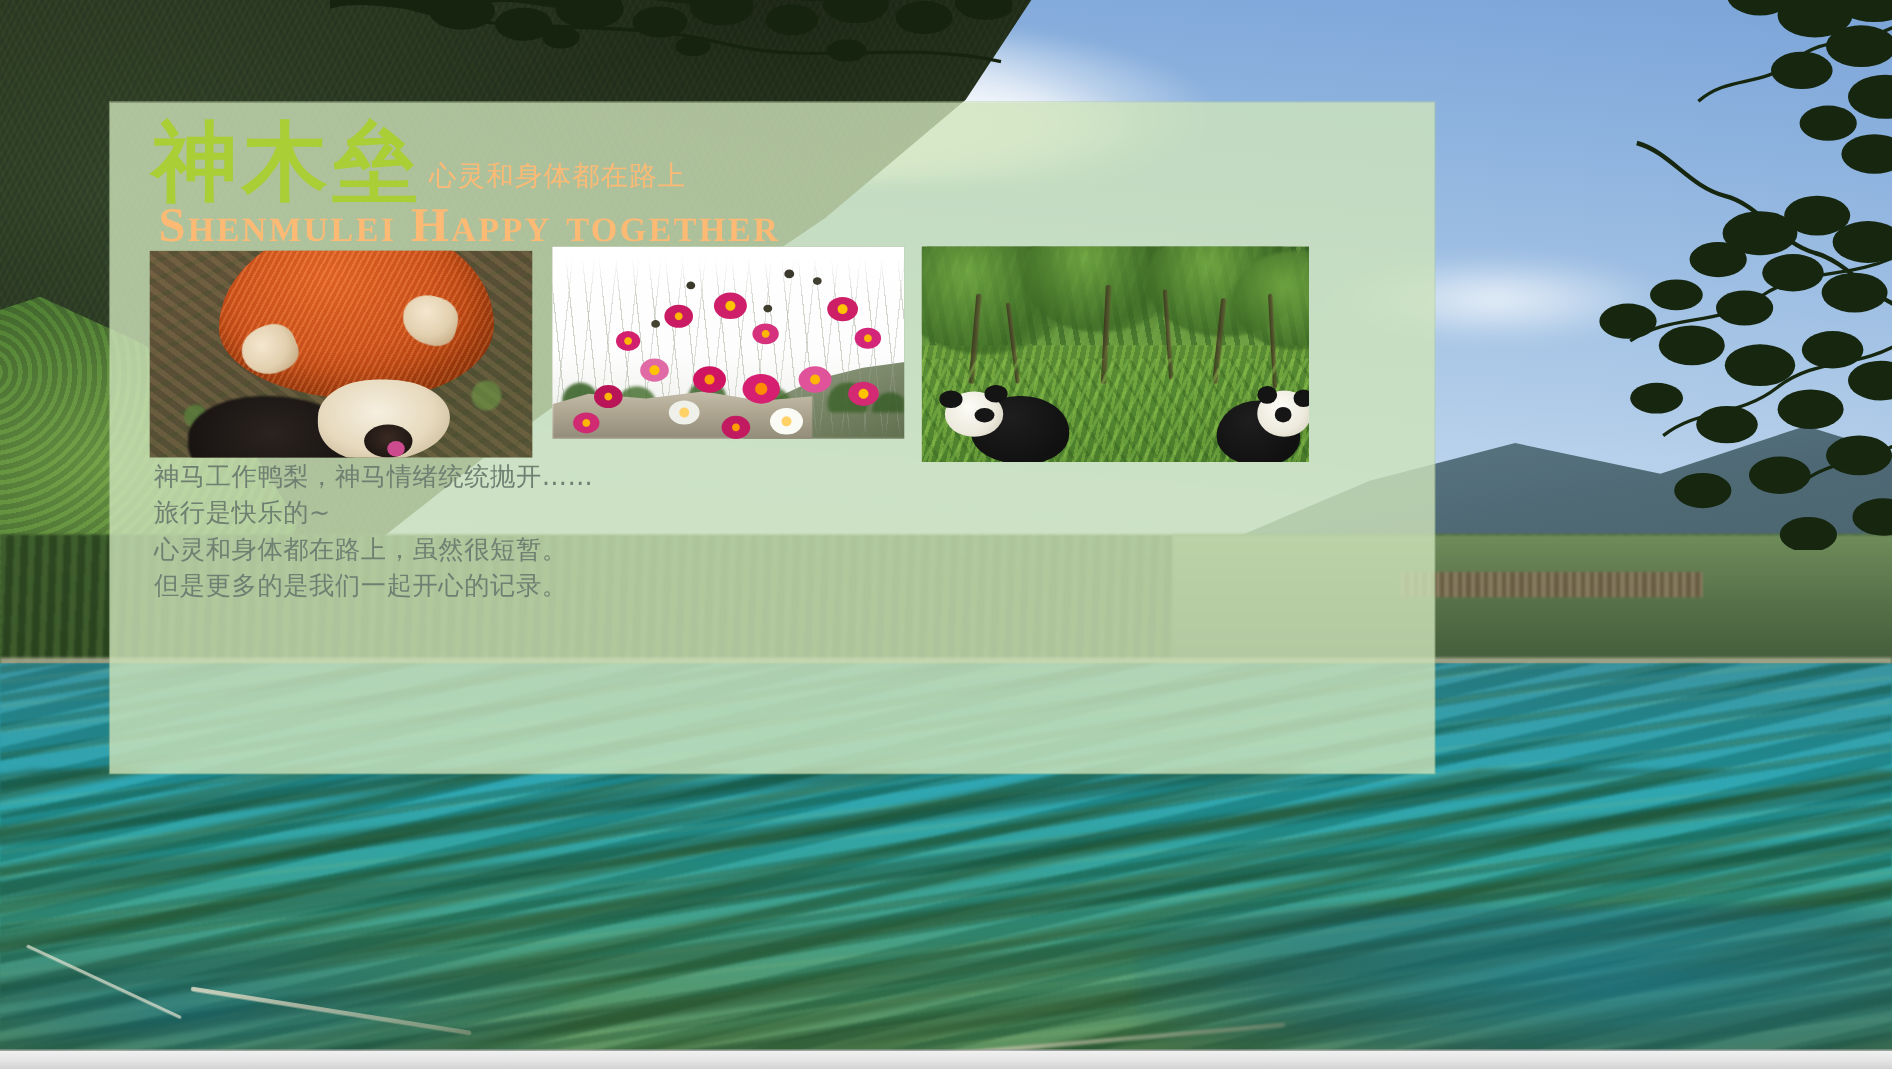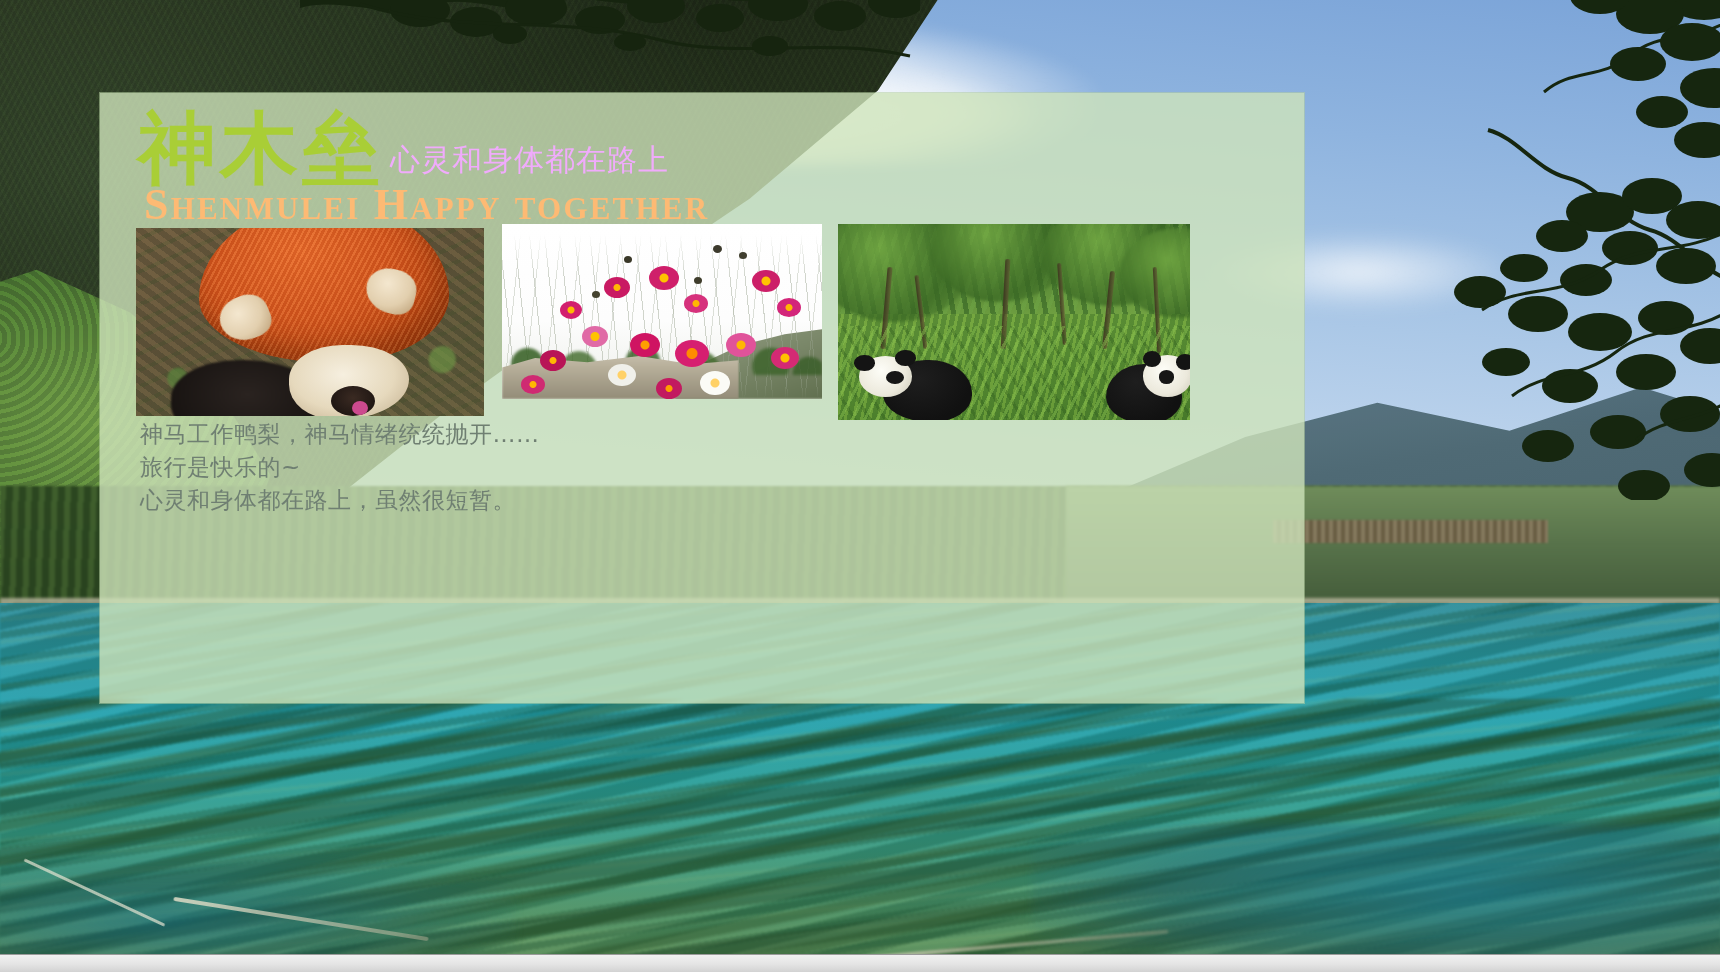--- a/index.html
+++ b/index.html
@@ -232,23 +232,23 @@
     font-family: "DejaVu Sans", sans-serif;
     font-size: 78px;
     line-height: 86px;
     font-weight: 700;
     color: #a9ce36;
     letter-spacing: 4px;
     white-space: nowrap;
   }
   .title-sub {
     font-family: "DejaVu Sans", sans-serif;
-    font-size: 30px;
+    font-size: 25px;
     line-height: 30px;
-    color: #f0abfc;
+    color: #fdba74;
     margin-left: 6px;
     margin-bottom: 16px;
     white-space: nowrap;
     letter-spacing: 1px;
   }
   .title-en {
     position: absolute;
     left: 44px;
     top: 88px;
     font-family: Liberation Serif, serif;
@@ -684,19 +684,20 @@
               <div class="p-eye" style="left:54%; top:28%; width:16%; height:18%;"></div>
             </div>
           </div>
         </div>
       </div>
 
       <div class="body-text">
         <span class="ln">神马工作鸭梨，神马情绪统统抛开……</span>
         <span class="ln">旅行是快乐的~</span>
         <span class="ln">心灵和身体都在路上，虽然很短暂。</span>
+        <span class="ln">但是更多的是我们一起开心的记录。</span>
       </div>
 
     </div>
   </div>
 
   <div id="bottom-bar"></div>
 </div>
 
 </body></html>

